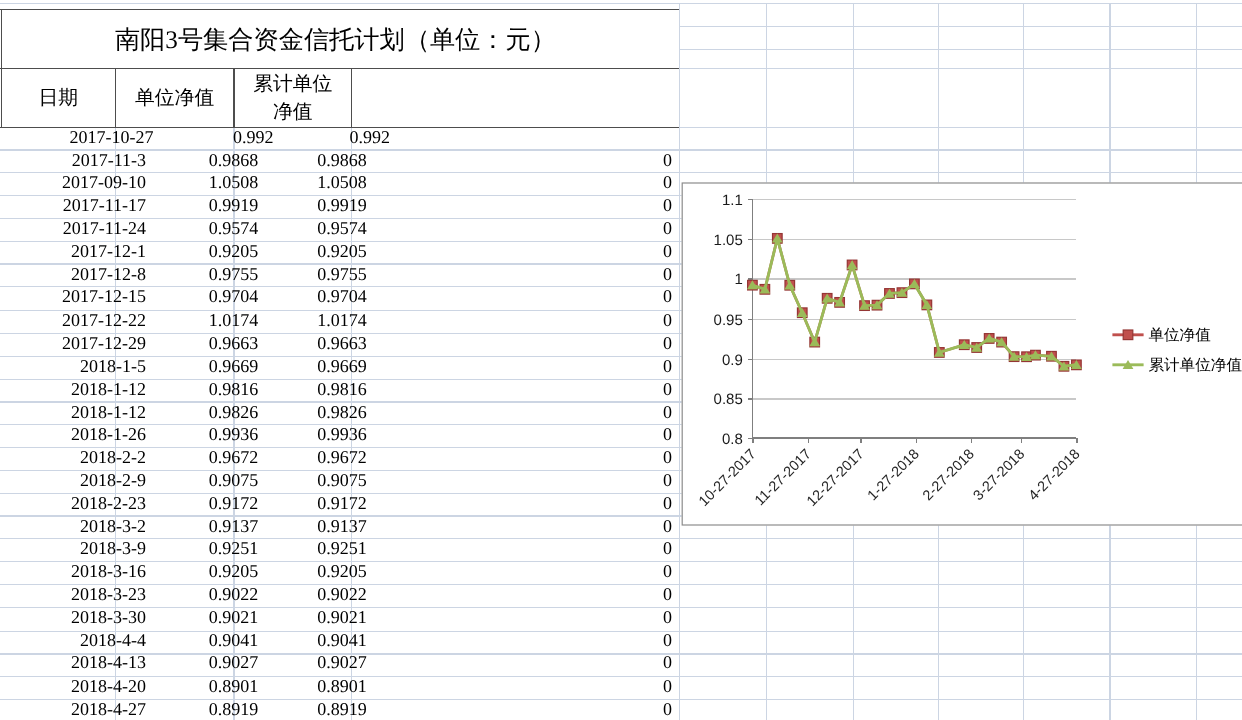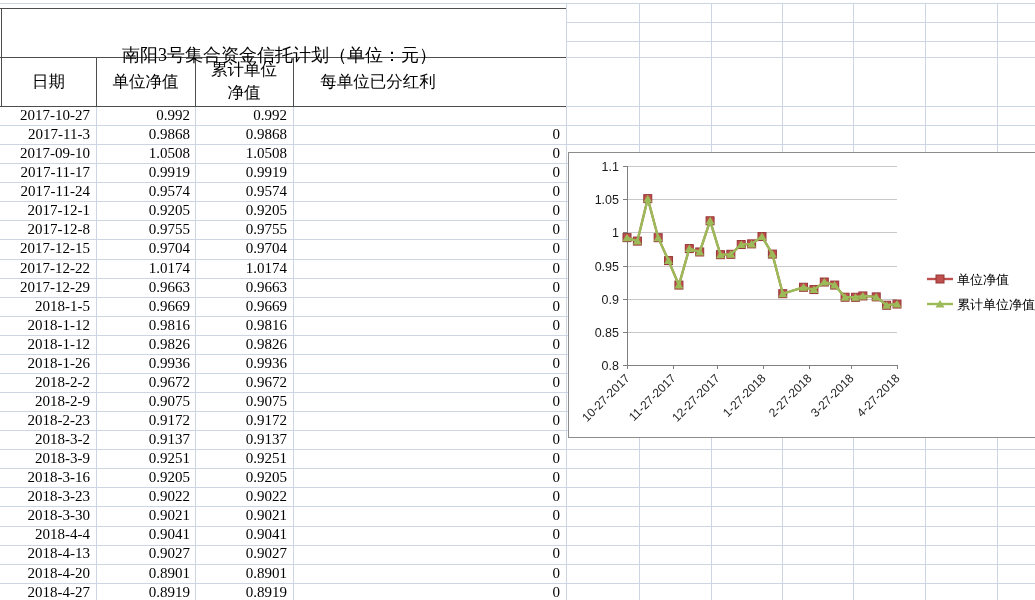--- a/index.html
+++ b/index.html
@@ -1,26 +1,26 @@
 <!DOCTYPE html>
 <html><head>
 <meta charset="utf-8">
 <style>
   html,body{margin:0;padding:0;width:1035px;height:600px;overflow:hidden;background:#fff;}
   body{font-family:"Liberation Serif","DejaVu Serif",serif;color:#000;position:relative;}
   .sheet{position:absolute;left:0;top:0;width:1035px;height:600px;}
   #gridlines{position:absolute;left:0;top:0;z-index:1;}
   .title-cell{position:absolute;left:1px;top:8px;width:565px;height:49px;z-index:2;
-    display:flex;align-items:center;justify-content:center;font-size:18px;padding-right:8px;box-sizing:border-box;margin-top:22px;}
+    display:flex;align-items:center;justify-content:center;font-size:21px;padding-right:8px;box-sizing:border-box;}
   .header-row{position:absolute;left:1px;top:57px;width:565px;height:49px;z-index:2;display:flex;font-family:Liberation Serif, serif;}
   .hcell{display:flex;align-items:center;justify-content:center;font-size:16.5px;text-align:center;box-sizing:border-box;}
   .hc-a{width:95px;} .hc-b{width:99px;} .hc-c{width:98px;} .hc-d{width:273px;padding-right:103px;}
   .hc-c .wrap{display:inline-block;width:68px;line-height:1.35;}
   #table-body{position:absolute;left:1px;top:106px;width:565px;z-index:2;}
-  .drow{display:flex;height:19.07px;}
+  .drow{display:flex;height:19.07px;padding-left:38px;}
   .dcell{box-sizing:border-box;text-align:right;font-size:15px;line-height:19px;white-space:nowrap;overflow:hidden;}
   .c-a{width:95px;padding-right:6px;} .c-b{width:99px;padding-right:5px;}
   .c-c{width:98px;padding-right:6px;} .c-d{width:273px;padding-right:6px;}
   #chart{position:absolute;left:568px;top:152px;width:470px;height:284px;z-index:3;background:#fff;
     border:1px solid #8c8c8c;}
 </style>
 </head>
 <body>
 
 <div class="sheet">
@@ -81,23 +81,20 @@
 
   <div class="header-row">
     <div class="hcell hc-a">
         <span>日期</span>
       </div>
     <div class="hcell hc-b">
         <span>单位净值</span>
       </div>
     <div class="hcell hc-c">
         <span class="wrap">累计单位净值</span>
-      </div>
-    <div class="hcell hc-d">
-        <span>每单位已分红利</span>
       </div>
   </div>
 
   <div id="table-body">
       <div class="drow">
         <div class="dcell c-a">2017-10-27</div>
         <div class="dcell c-b">0.992</div>
         <div class="dcell c-c">0.992</div>
       </div>
       <div class="drow">

